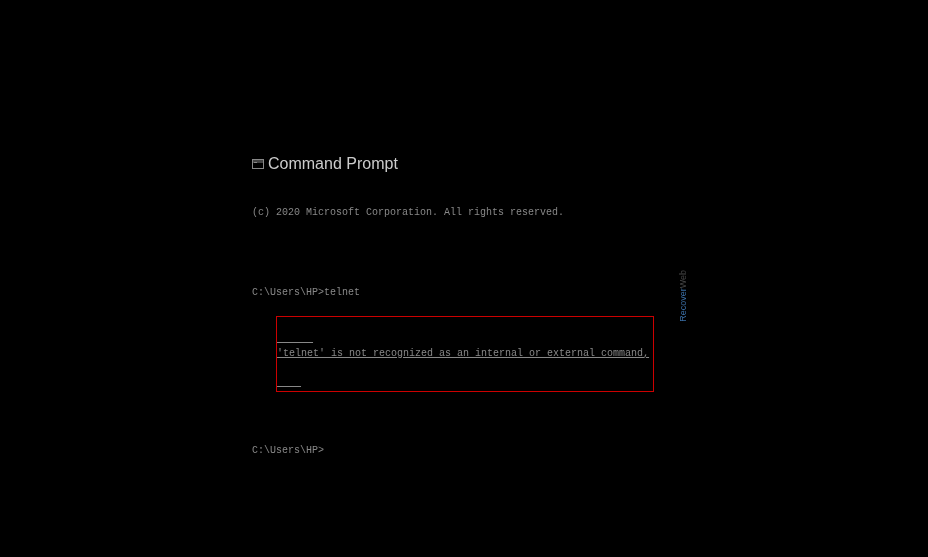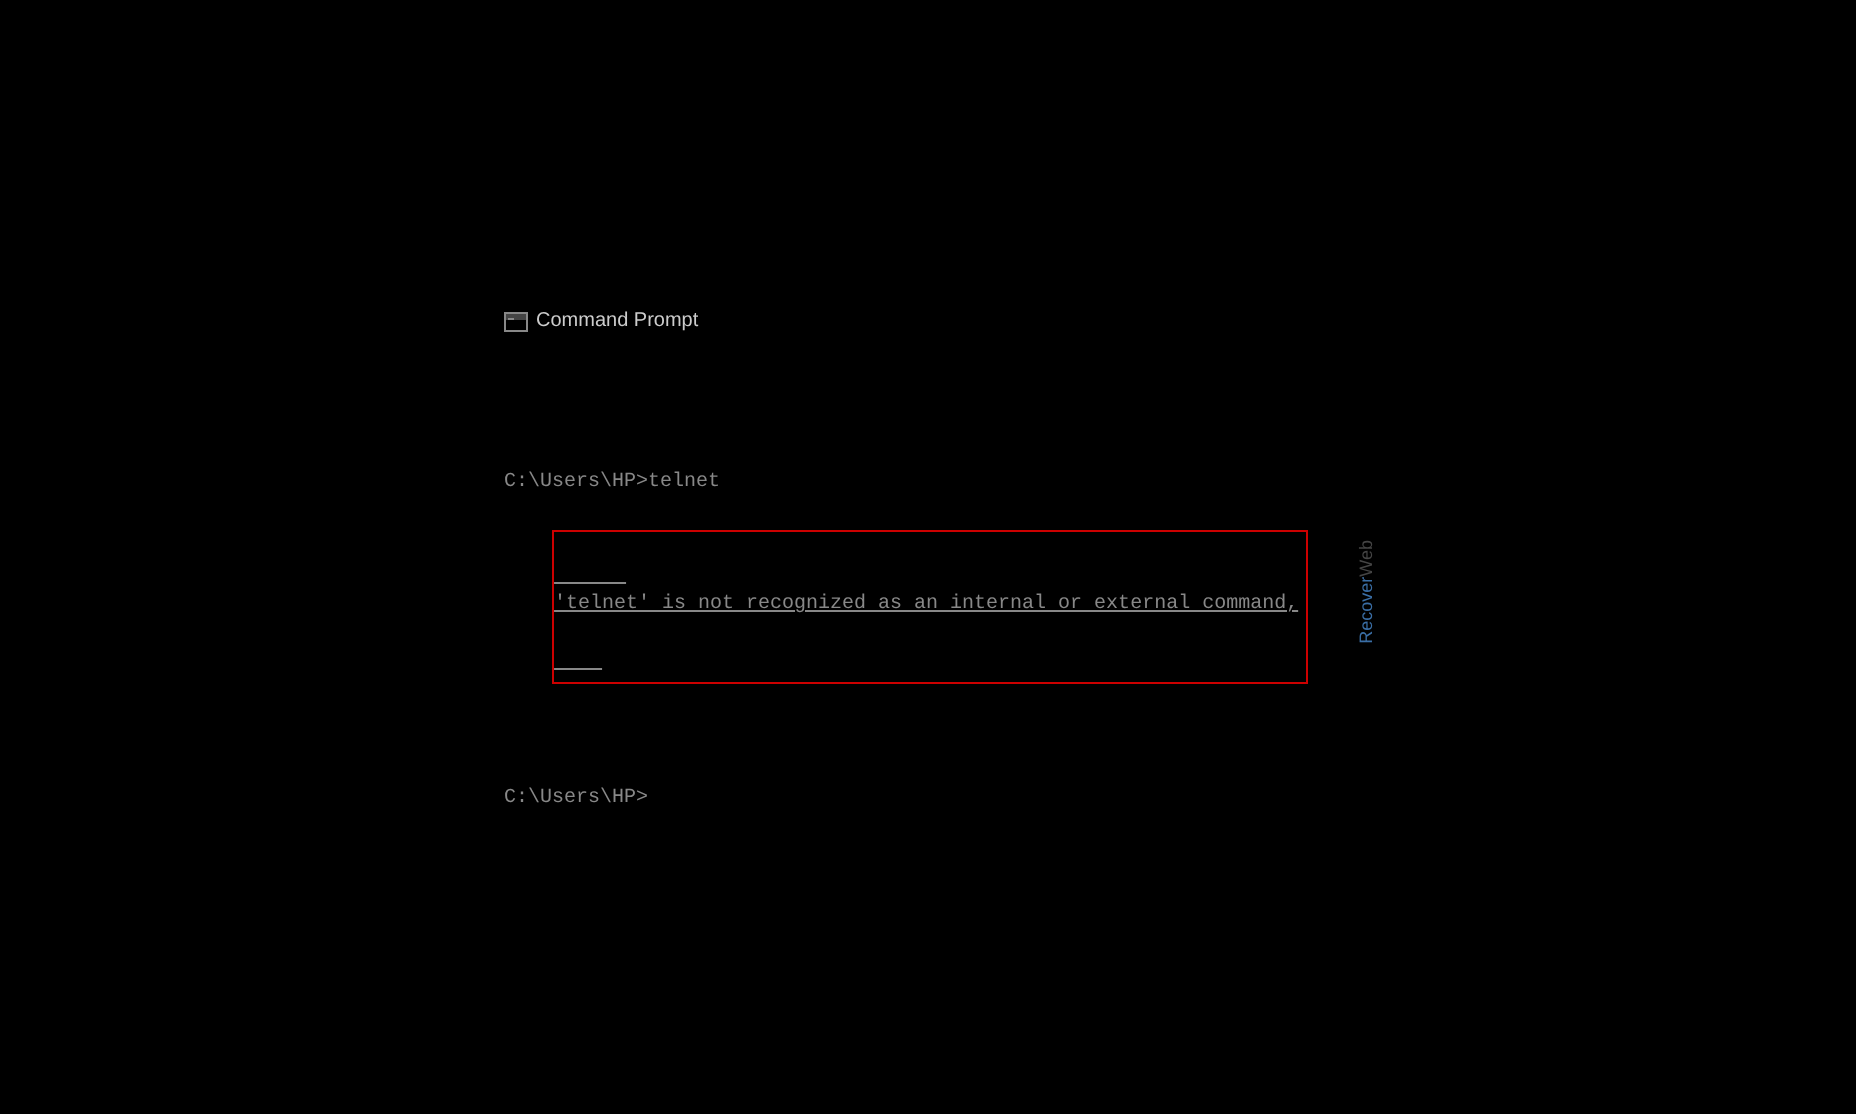--- a/index.html
+++ b/index.html
@@ -15,23 +15,23 @@
       font-family: 'Consolas', 'Courier New', monospace;
       position: relative;
     }
     .cmd-window {
       position: absolute;
       left: 252px;
       top: 155px;
     }
     .title-bar {
       display: flex;
-      align-items: flex-end;
+      align-items: center;
       color: #c0c0c0;
-      font-size: 10px;
+      font-size: 16px;
       font-family: 'Segoe UI', Tahoma, sans-serif;
       margin-bottom: 4px;
     }
     .title-icon {
       width: 12px;
       height: 10px;
       border: 1px solid #888;
       background: linear-gradient(to bottom, #444 0%, #444 40%, #000 40%, #000 100%);
       margin-right: 4px;
       position: relative;
@@ -85,20 +85,21 @@
   </style>
 </head>
 <body>
 
 <div class="cmd-window">
   <div class="title-bar">
     <div class="title-icon"></div>
     <span class="title-text">Command Prompt</span>
   </div>
   <div class="terminal-content">
+    <span class="line">(c) 2020 Microsoft Corporation. All rights reserved.</span>
     <div class="spacer"></div>
     <span class="line"><span>C:\Users\HP&gt;</span><span>telnet</span></span>
     <div class="error-box">
       <span class="line">'telnet' is not recognized as an internal or external command,</span>
     </div>
     <div class="spacer"></div>
     <span class="line"><span>C:\Users\HP&gt;</span></span>
   </div>
 </div>
 

